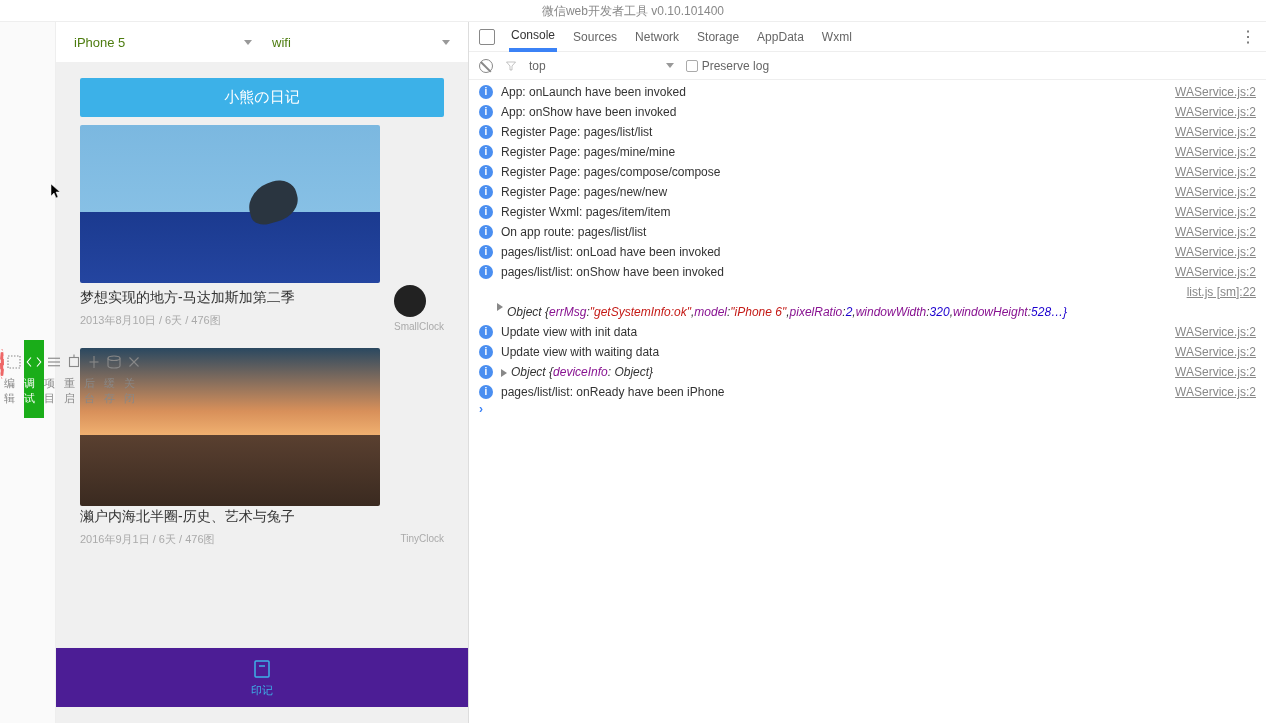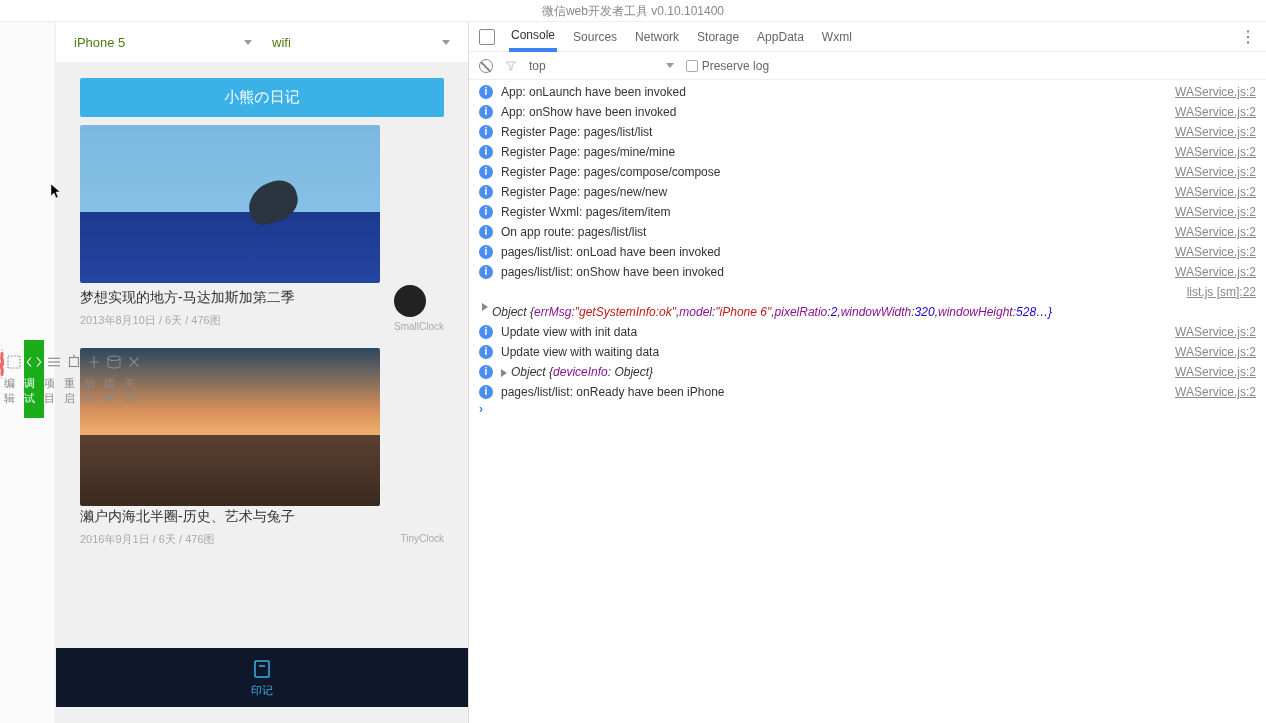--- a/index.html
+++ b/index.html
@@ -25,42 +25,42 @@
 .whale{background:linear-gradient(to bottom,#7bb8e0 0%,#87c0e5 55%,#1b3a8f 55%,#2445a0 100%);position:relative}
 .whale::after{content:"";position:absolute;left:56%;top:36%;width:50px;height:40px;background:#2a3540;border-radius:60% 40% 50% 30%;transform:rotate(-15deg)}
 .sunset{background:linear-gradient(to bottom,#2a4860 0%,#d8905a 40%,#f0b070 55%,#5a4030 55%,#3a2a20 100%)}
 .card-row{display:flex;align-items:center;margin-top:2px}
 .card-tx{flex:1}
 .card-title{font-size:14px;color:#333;margin-bottom:6px}
 .card-meta{font-size:11px;color:#aaa}
 .av{width:32px;height:32px;border-radius:50%;background:#222;margin-bottom:4px}
 .av2{width:28px;height:22px;position:relative}
 .author{font-size:10px;color:#aaa}
-.tabbar{height:60px;background:#0f172a;border-top:1px solid #eee;display:flex;margin:0 -24px}
+.tabbar{height:60px;background:#4c1d95;border-top:1px solid #eee;display:flex;margin:0 -24px}
 .tab{flex:1;display:flex;flex-direction:column;align-items:center;justify-content:center;font-size:11px;color:#888;cursor:pointer}
 .tab.active{color:#3cb1e8}
 .tab .ic{width:24px;height:24px;margin-bottom:2px}
 .right{flex:1;display:flex;flex-direction:column}
 .devtabs{height:30px;display:flex;align-items:center;padding:0 10px;border-bottom:1px solid #eee;gap:14px;font-size:12px;color:#666}
 .devtabs .t{padding:6px 2px;cursor:pointer}
 .devtabs .t.active{color:#333;border-bottom:4px solid #3b82f6;font-weight:500}
 .inspect{width:16px;height:16px;border:1.5px solid #888;border-radius:2px;position:relative}
 .dots{margin-left:auto;font-size:16px;color:#666;cursor:pointer}
 .filterbar{height:28px;display:flex;align-items:center;padding:0 10px;gap:12px;font-size:12px;color:#666;border-bottom:1px solid #eee}
 .nosym{width:14px;height:14px;border:1.5px solid #888;border-radius:50%;position:relative}
 .nosym::after{content:"";position:absolute;width:14px;height:1.5px;background:#888;top:6px;left:-1px;transform:rotate(45deg)}
 .funnel{width:12px;height:12px;stroke:#888;fill:none}
 .ctx{display:flex;align-items:center;gap:120px}
 .chk{width:12px;height:12px;border:1px solid #aaa;border-radius:2px;display:inline-block}
 .console{flex:1;overflow:auto;font-family:Menlo,Consolas,monospace;font-size:12px;padding:2px 0}
 .line{display:flex;padding:1px 10px;line-height:18px}
 .badge{width:14px;height:14px;border-radius:50%;background:#4a8ef0;color:#fff;font-size:10px;font-weight:bold;display:flex;align-items:center;justify-content:center;margin-right:8px;flex-shrink:0;margin-top:2px}
 .msg{flex:1;color:#333;white-space:pre}
 .src{color:#888;text-decoration:underline;cursor:pointer;margin-left:22px}
-.objline{padding-left:13px;font-style:italic;color:#333}
+.objline{padding-left:28px;font-style:italic;color:#333}
 .tri{display:inline-block;width:0;height:0;border-top:4px solid transparent;border-bottom:4px solid transparent;border-left:6px solid #888;margin-right:4px;vertical-align:middle}.k-str{color:#c41a16}.k-prop{color:#881391}.k-num{color:#1c00cf}
 .prompt{color:#3b82f6;padding-left:10px;font-weight:bold}
 .cursor{position:absolute;left:51px;top:184px;width:12px;height:16px;pointer-events:none}
 .cursor svg{width:12px;height:16px}
 </style>
 </head>
 <body>
 
 <div class="topbar">微信web开发者工具 v0.10.101400</div>
 <div class="main">

